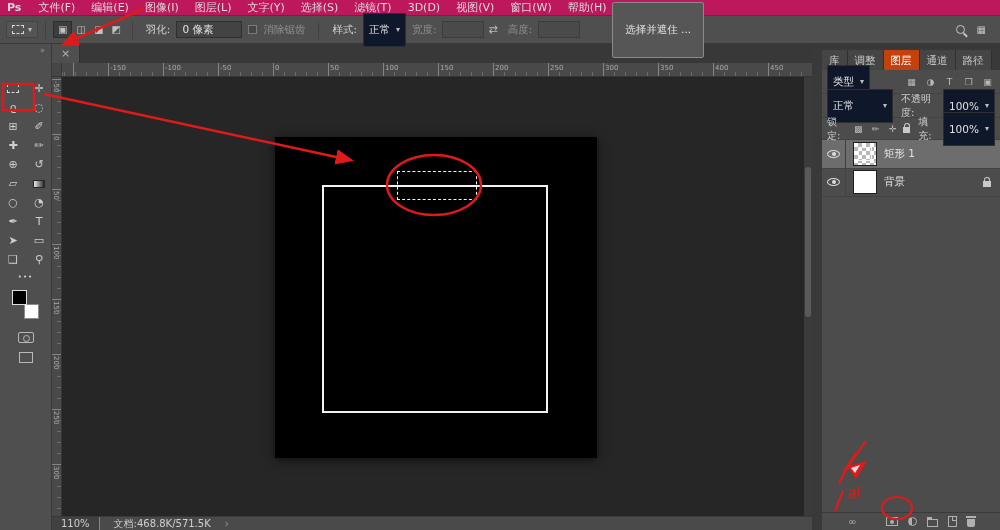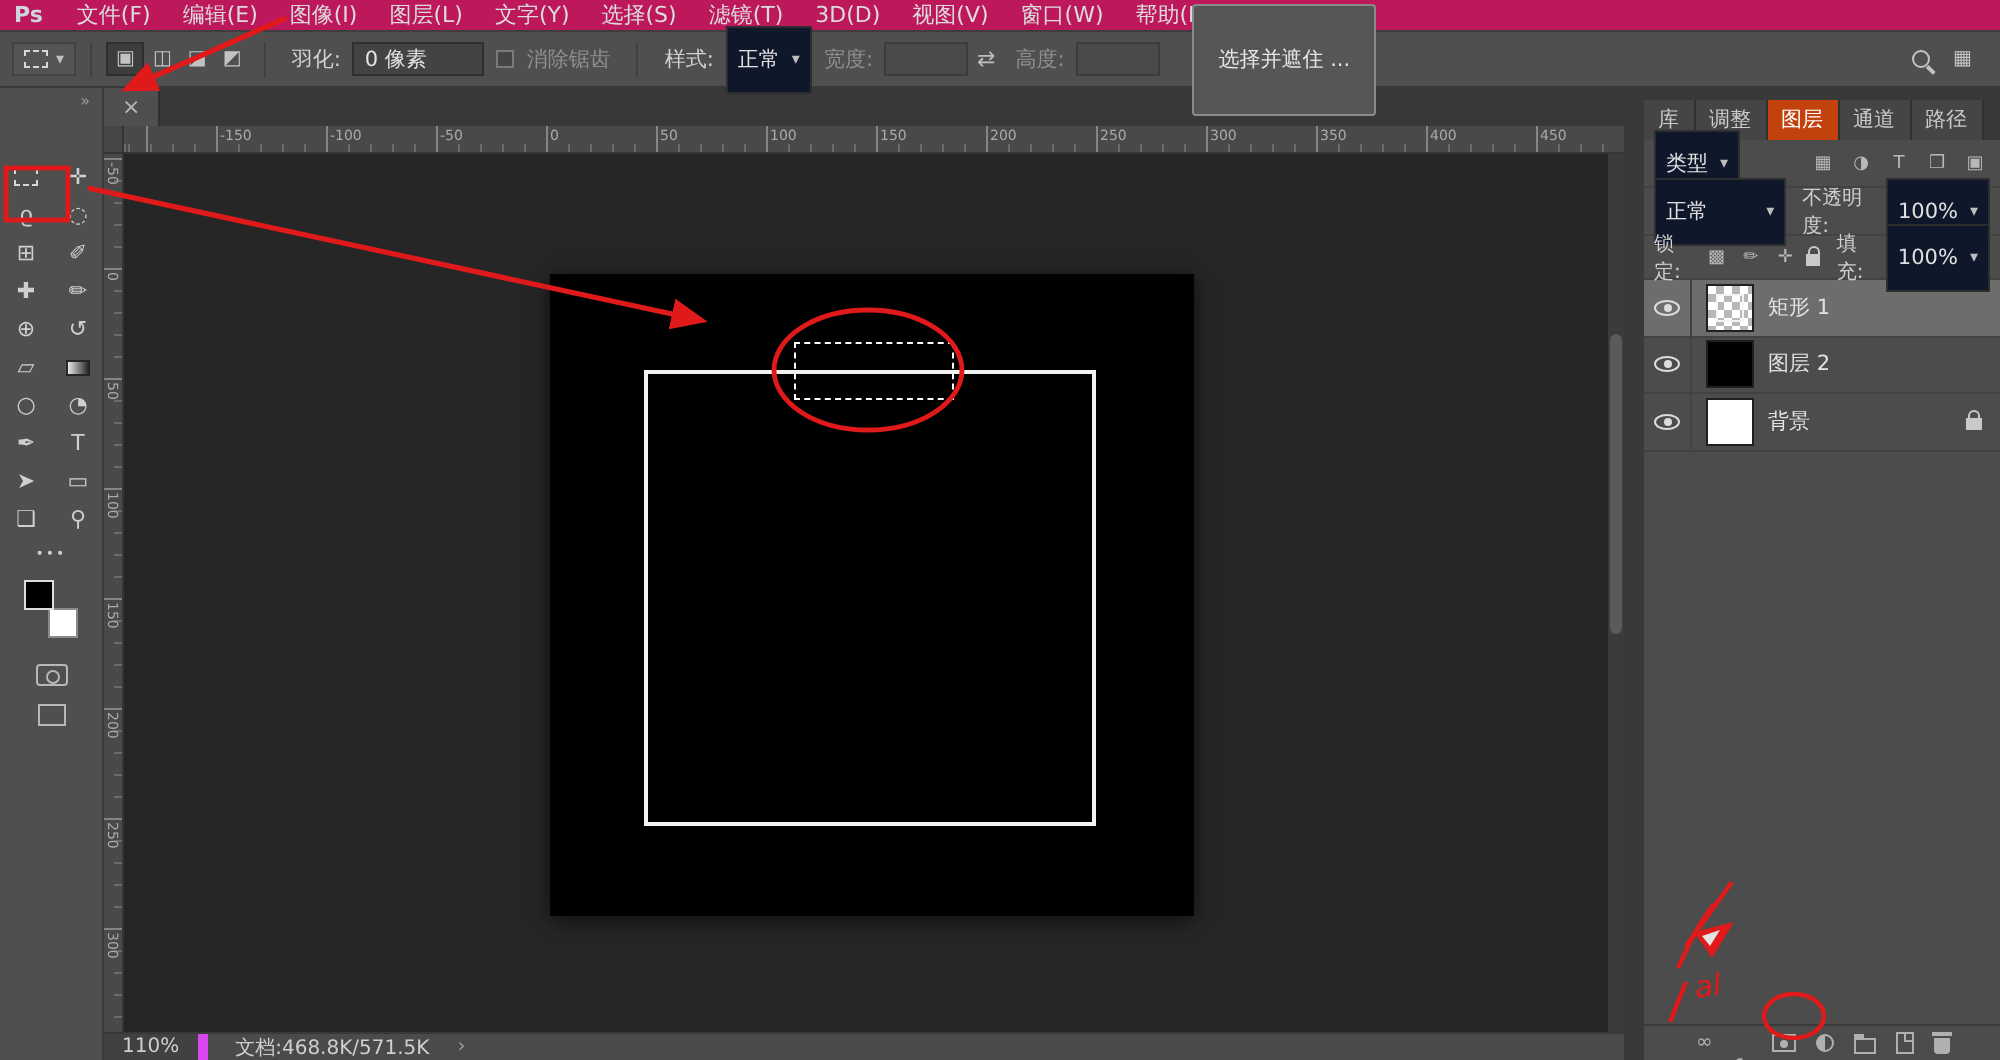--- a/index.html
+++ b/index.html
@@ -20,21 +20,21 @@
   .mode-icon { font-size:10px; color:#c2c2c2; padding:2px 4px; }
   .mode-icon.active { background:#3d3d3d; border:1px solid #2e2e2e; }
   .opt-label { font-size:10.5px; color:#d2d2d2; margin:0 6px; }
   .opt-label.dim, .dim { color:#8f8f8f; }
   .input-box { background:#434343; border:1px solid #2f2f2f; height:17px; display:inline-flex; align-items:center; padding:0 5px; font-size:10.5px; color:#e3e3e3; min-width:66px; }
   .input-box.small { min-width:42px; }
   .input-box.disabled { background:#4a4a4a; border-color:#3c3c3c; }
   .checkbox { width:9px; height:9px; border:1px solid #7a7a7a; background:#454545; display:inline-block; margin-left:6px; }
   .mini-select { display:inline-flex; align-items:center; justify-content:space-between; gap:6px; background:#0f172a; border:1px solid #2e2e2e; height:34px; padding:0 5px; font-size:10.5px; color:#e0e0e0; }
   .swap-glyph { font-size:11px; color:#bdbdbd; margin:0 4px; }
-  .sam-btn { background:#565656; border:1px solid #8a8a8a; border-radius:2px; padding:20px 12px; font-size:10.5px; color:#e4e4e4; margin-left:16px; font-family:inherit; }
+  .sam-btn { background:#565656; border:1px solid #8a8a8a; border-radius:2px; padding:20px 12px; font-size:10.5px; color:#e4e4e4; margin-left:32px; font-family:inherit; }
   .flex-sp { flex:1; }
   .magnifier { width:9px; height:9px; border:1.5px solid #c4c4c4; border-radius:50%; position:relative; margin-right:12px; }
   .magnifier::after { content:""; position:absolute; width:5px; height:1.5px; background:#c4c4c4; transform:rotate(45deg); right:-4px; bottom:-2px; }
   .ws-icon { color:#c4c4c4; font-size:10px; margin-right:14px; }
 
   
   .tabrow { position:absolute; top:44px; left:52px; width:760px; height:19px; background:#383838; display:flex; z-index:5; }
   .doctab { background:#4f4f4f; padding:0 9px; display:flex; align-items:center; gap:10px; font-size:10px; color:#e0e0e0; border-right:1px solid #2f2f2f; }
   .closex { color:#b5b5b5; font-size:11px; }
 
@@ -119,21 +119,21 @@
   .adjust-icon { width:9px; height:9px; border-radius:50%; border:1px solid #b0b0b0; background:linear-gradient(90deg,#b0b0b0 50%,transparent 50%); }
   .group-icon { width:11px; height:8px; border:1px solid #b0b0b0; position:relative; margin-top:2px; }
   .group-icon::before { content:""; position:absolute; left:-1px; top:-3px; width:5px; height:2px; background:#b0b0b0; }
   .newlayer-icon { width:9px; height:11px; border:1px solid #b0b0b0; position:relative; }
   .newlayer-icon::before { content:""; position:absolute; right:0; top:0; width:3px; height:3px; background:#4c4c4c; border-left:1px solid #b0b0b0; border-bottom:1px solid #b0b0b0; }
   .trash-icon { width:8px; height:8px; background:#b0b0b0; border-radius:0 0 2px 2px; position:relative; margin-top:3px; }
   .trash-icon::before { content:""; position:absolute; top:-3px; left:-1px; width:10px; height:2px; background:#b0b0b0; }
 
   
   .statusbar { position:absolute; left:52px; right:188px; bottom:0; height:14px; background:#4a4a4a; border-top:1px solid #383838; display:flex; align-items:center; font-size:10px; color:#cfcfcf; z-index:5; }
-  .zoom-field { background:#414141; padding:0 9px; height:100%; display:flex; align-items:center; border-right:5px solid #d946ef; }
+  .zoom-field { background:#414141; padding:0 9px; height:100%; display:flex; align-items:center; border-right:1px solid #d946ef; }
   .doc-info { margin-left:14px; }
   .status-chevron { margin-left:14px; color:#9c9c9c; }
 
   
   .anno { position:absolute; inset:0; width:1000px; height:530px; z-index:40; pointer-events:none; color:#e01a1a; }
 </style>
 </head>
 <body>
 
 <div class="menubar">
@@ -350,27 +350,20 @@
       <div class="eye-well">
           <span class="eye"></span>
         </div>
       <div class="thumb checker t-rect1"></div>
       <span class="lname">矩形 1</span>
     </div>
     <div class="layer-row">
       <div class="eye-well">
           <span class="eye"></span>
         </div>
-      <div class="thumb t-black"></div>
-      <span class="lname">图层 2</span>
-    </div>
-    <div class="layer-row">
-      <div class="eye-well">
-          <span class="eye"></span>
-        </div>
       <div class="thumb t-white"></div>
       <span class="lname">背景</span>
       <span class="layer-sp"></span>
       <span class="lock-shape row-lock"></span>
     </div>
   </div>
   <div class="panel-footer">
     <span class="link-glyph">∞</span>
     <span class="fx-label">fx</span>
     <span class="mask-icon"></span>

